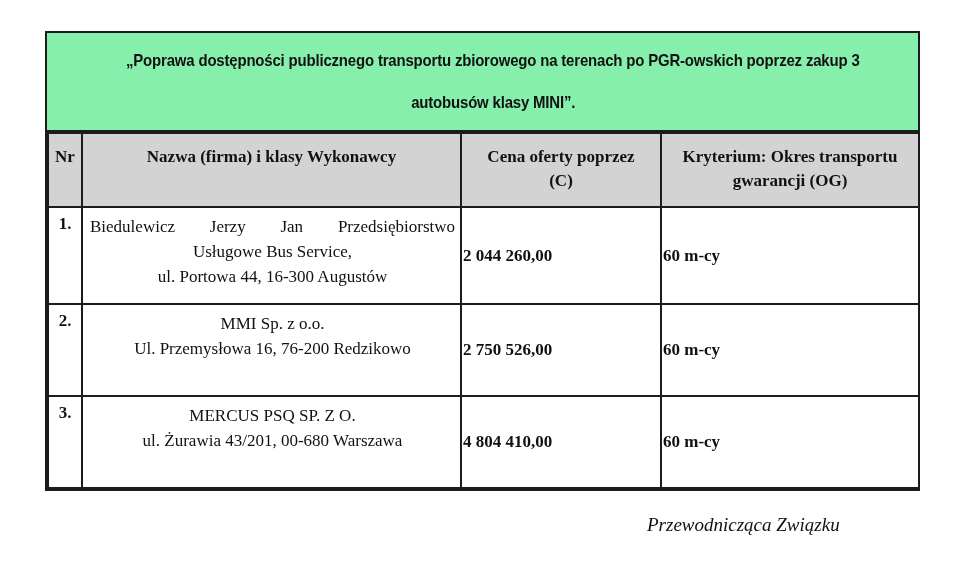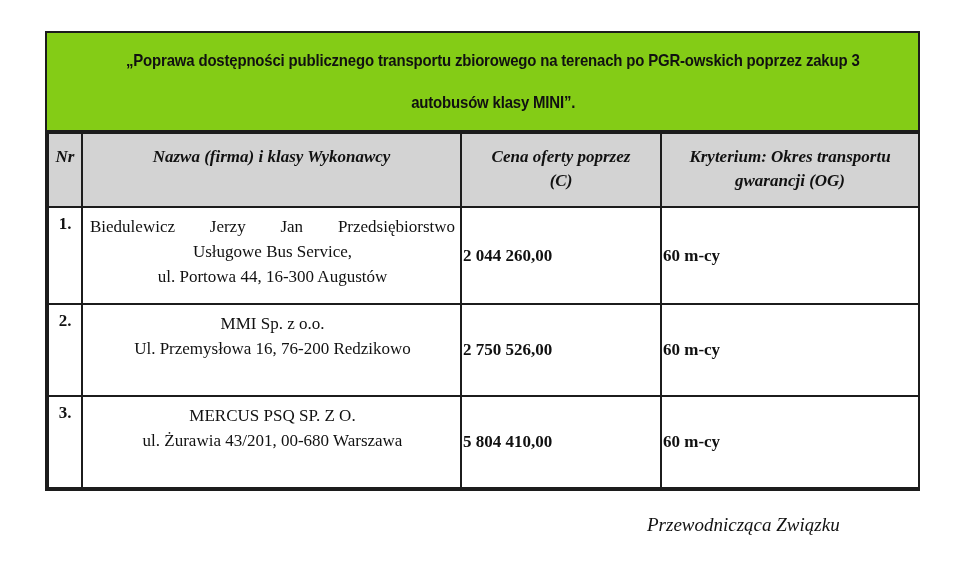--- a/index.html
+++ b/index.html
@@ -21,21 +21,21 @@
     position: absolute;
     left: 45px;
     top: 31px;
     width: 875px;
     box-sizing: border-box;
     border: 2px solid #1c1c1c;
   }
 
   
   .title-cell {
-    background: #84cc16;
+    background: #86efac;
     height: 99px;
     box-sizing: border-box;
     border-bottom: 2px solid #1c1c1c;
     display: flex;
     flex-direction: column;
     justify-content: center;
     align-items: center;
     text-align: center;
     padding-left: 21px;
   }
@@ -70,21 +70,20 @@
 
   
   table.offers thead th {
     background: #d3d3d3;
     height: 74px;
     vertical-align: top;
     padding-top: 11px;
     font-weight: bold;
     text-align: center;
     line-height: 24px;
-    font-style: italic;
   }
 
   
   table.offers tbody tr:nth-child(1) { height: 97px; }
   table.offers tbody tr:nth-child(2) { height: 92px; }
   table.offers tbody tr:nth-child(3) { height: 92px; }
 
   td.cell-nr {
     vertical-align: top;
     text-align: center;
@@ -173,21 +172,21 @@
           </td>
           <td class="cell-price">2 750 526,00</td>
           <td class="cell-warranty">60 m-cy</td>
         </tr>
         <tr>
           <td class="cell-nr">3.</td>
           <td class="cell-name">
             <div class="name-line">MERCUS PSQ SP. Z O.</div>
             <div class="name-line">ul. Żurawia 43/201, 00-680 Warszawa</div>
           </td>
-          <td class="cell-price">5 804 410,00</td>
+          <td class="cell-price">4 804 410,00</td>
           <td class="cell-warranty">60 m-cy</td>
         </tr>
       </tbody>
   </table>
 </div>
 
 <div class="signature">
   <div>Przewodnicząca Związku</div>
 </div>
 

